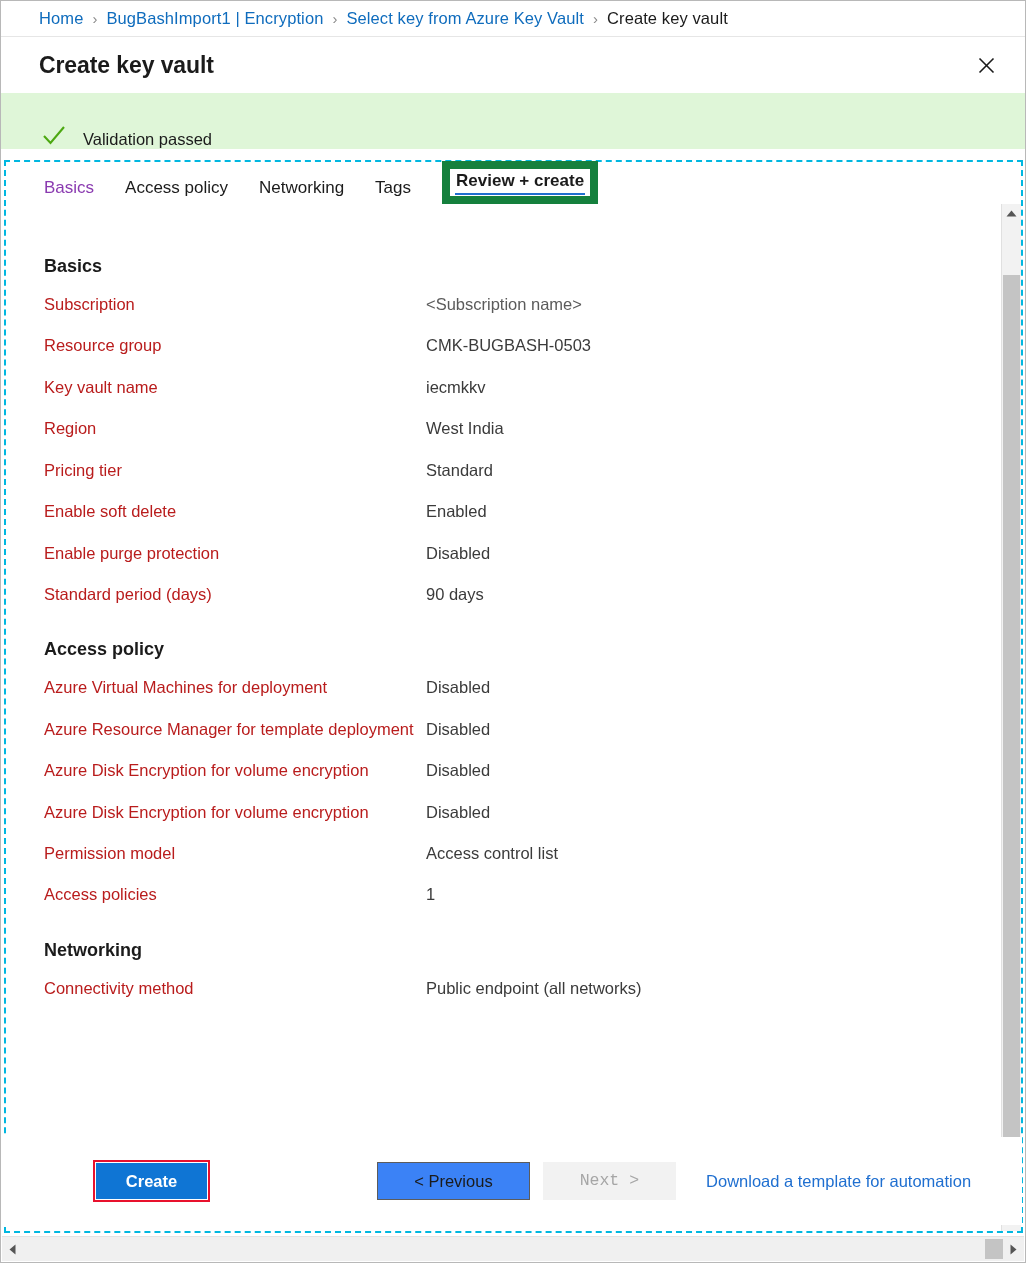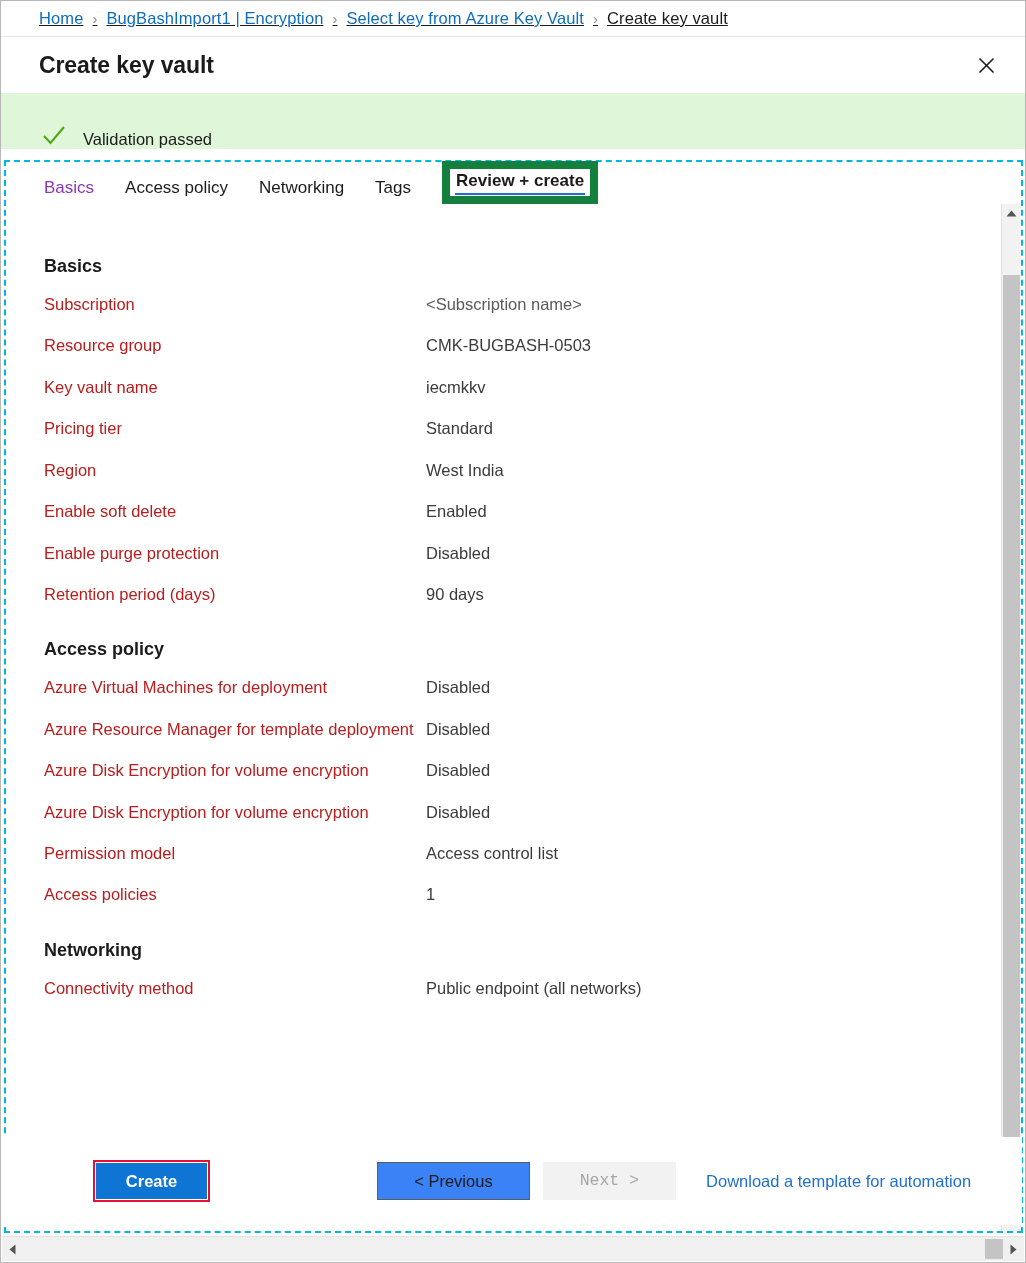--- a/index.html
+++ b/index.html
@@ -30,21 +30,20 @@
   .breadcrumb {
     height: 36px;
     display: flex;
     align-items: center;
     padding: 0 0 0 38px;
     font-size: 16.5px;
     background: #ffffff;
     border-bottom: 1px solid #e6e6e6;
     box-sizing: border-box;
     white-space: nowrap;
-    text-decoration: underline;
   }
   .crumb-link {
     color: #0f6cbd;
     cursor: pointer;
     letter-spacing: 0.1px;
   }
   .crumb-current {
     color: #1b1b1b;
     letter-spacing: 0.1px;
   }
@@ -377,37 +376,37 @@
           </div>
           <div class="kv-row">
             <span class="kv-label">Resource group</span>
             <span class="kv-value">CMK-BUGBASH-0503</span>
           </div>
           <div class="kv-row">
             <span class="kv-label">Key vault name</span>
             <span class="kv-value">iecmkkv</span>
           </div>
           <div class="kv-row">
+            <span class="kv-label">Region</span>
+            <span class="kv-value">West India</span>
+          </div>
+          <div class="kv-row">
             <span class="kv-label">Pricing tier</span>
             <span class="kv-value">Standard</span>
           </div>
           <div class="kv-row">
-            <span class="kv-label">Region</span>
-            <span class="kv-value">West India</span>
-          </div>
-          <div class="kv-row">
             <span class="kv-label">Enable soft delete</span>
             <span class="kv-value">Enabled</span>
           </div>
           <div class="kv-row">
             <span class="kv-label">Enable purge protection</span>
             <span class="kv-value">Disabled</span>
           </div>
           <div class="kv-row">
-            <span class="kv-label">Retention period (days)</span>
+            <span class="kv-label">Standard period (days)</span>
             <span class="kv-value">90 days</span>
           </div>
         </div>
 
         <div class="section">
           <div class="section-title">Access policy</div>
           <div class="kv-row">
             <span class="kv-label">Azure Virtual Machines for deployment</span>
             <span class="kv-value">Disabled</span>
           </div>

